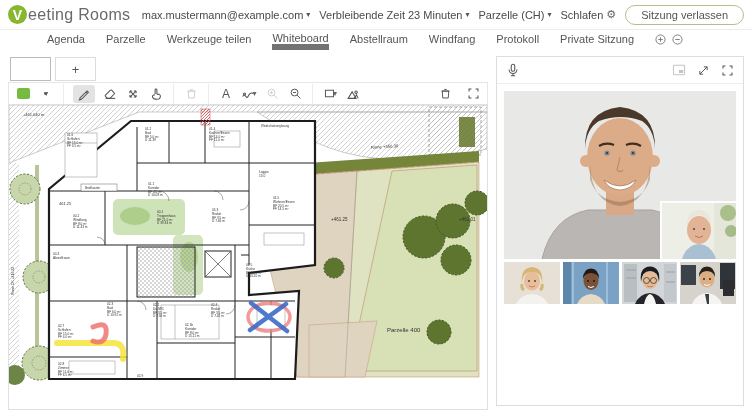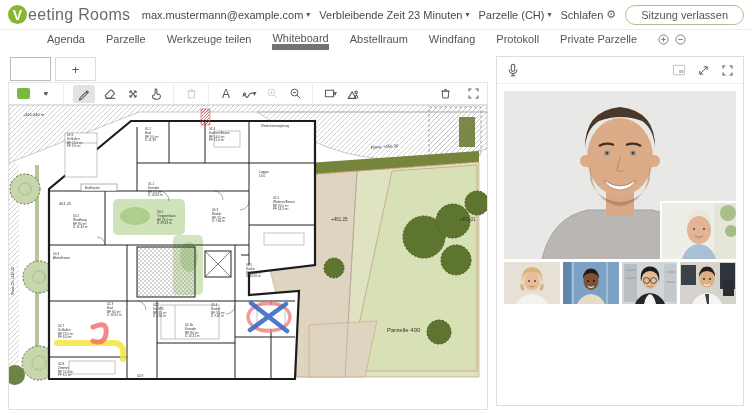--- a/index.html
+++ b/index.html
@@ -96,21 +96,21 @@
 
   <div class="tabrow">
     <div class="tabs-left">
       <span class="tab">Agenda</span>
       <span class="tab">Parzelle</span>
       <span class="tab">Werkzeuge teilen</span>
       <span class="tab active">Whiteboard</span>
       <span class="tab">Abstellraum</span>
       <span class="tab">Windfang</span>
       <span class="tab">Protokoll</span>
-      <span class="tab">Private Parzelle</span>
+      <span class="tab">Private Sitzung</span>
       <span class="tab-icons">
         <svg class="cicon" viewBox="0 0 12 12">
             <circle cx="6" cy="6" r="5" fill="none" stroke="currentColor" stroke-width="1"></circle>
             <path d="M6 3.5v5M3.5 6h5" stroke="currentColor" stroke-width="1"></path>
           </svg>
         <svg class="cicon" viewBox="0 0 12 12">
             <circle cx="6" cy="6" r="5" fill="none" stroke="currentColor" stroke-width="1"></circle>
             <path d="M3.5 6h5" stroke="currentColor" stroke-width="1"></path>
           </svg>
       </span>

